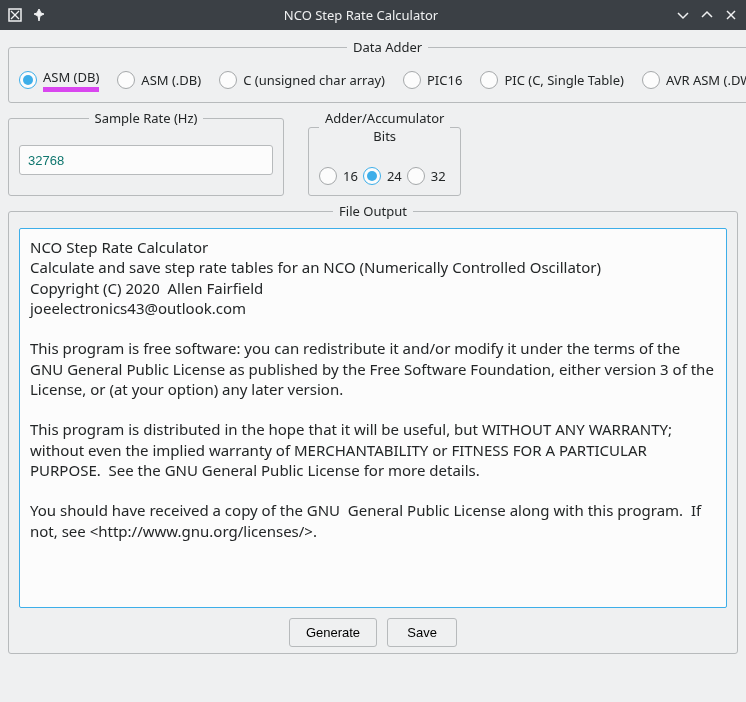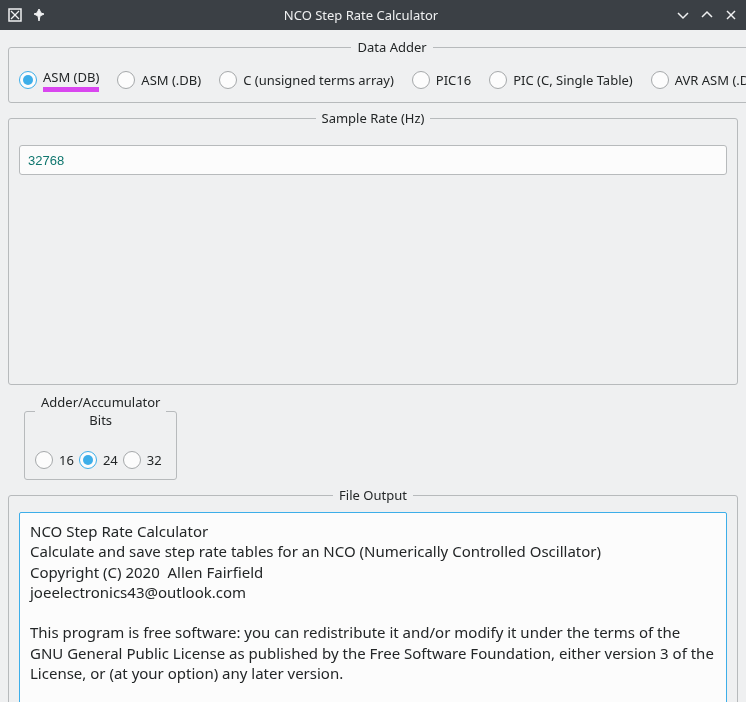--- a/index.html
+++ b/index.html
@@ -69,21 +69,20 @@
   content: "";
   width: 10px; height: 10px;
   background: #3daee9;
   border-radius: 50%;
 }
 .radio.underlined .radio-label { border-bottom: 5px solid #d946ef; padding-bottom: 1px; }
 .row-two {
   display: flex;
   gap: 8px;
   margin-bottom: 6px;
-  flex-direction: column;
 }
 .row-two fieldset { margin-bottom: 0; }
 .sample-box { flex: 0 0 276px; }
 .bits-box { flex: 0 0 auto; width:152px;margin-left:16px;}
 .text-input {
   width: 100%;
   height: 30px;
   border: 1px solid #b7babc;
   border-radius: 3px;
   background: #fcfcfc;
@@ -112,21 +111,21 @@
 }
 .btn {
   border: 1px solid #b7babc;
   background: #eff0f1;
   border-radius: 3px;
   padding: 6px 16px;
   font-size: 13px;
   cursor: pointer;
   min-width: 70px;
 }
-.file-output-fieldset { padding-bottom: 10px; }
+.file-output-fieldset { padding-bottom: 2px; }
 </style>
 </head>
 <body>
 
 <div class="titlebar">
   <div class="titlebar-left">
     <span class="titlebar-icon">
       <svg viewBox="0 0 14 14" width="14" height="14">
           <rect x="1" y="1" width="12" height="12" fill="none" stroke="#eff0f1" stroke-width="1.5"></rect>
           <line x1="3" y1="3" x2="11" y2="11" stroke="#eff0f1" stroke-width="1.2"></line>
@@ -168,21 +167,21 @@
         <label class="radio selected underlined">
           <span class="radio-circle"></span>
           <span class="radio-label">ASM (DB)</span>
         </label>
         <label class="radio">
           <span class="radio-circle"></span>
           <span class="radio-label">ASM (.DB)</span>
         </label>
         <label class="radio">
           <span class="radio-circle"></span>
-          <span class="radio-label">C (unsigned terms array)</span>
+          <span class="radio-label">C (unsigned char array)</span>
         </label>
         <label class="radio">
           <span class="radio-circle"></span>
           <span class="radio-label">PIC16</span>
         </label>
         <label class="radio">
           <span class="radio-circle"></span>
           <span class="radio-label">PIC (C, Single Table)</span>
         </label>
         <label class="radio">

